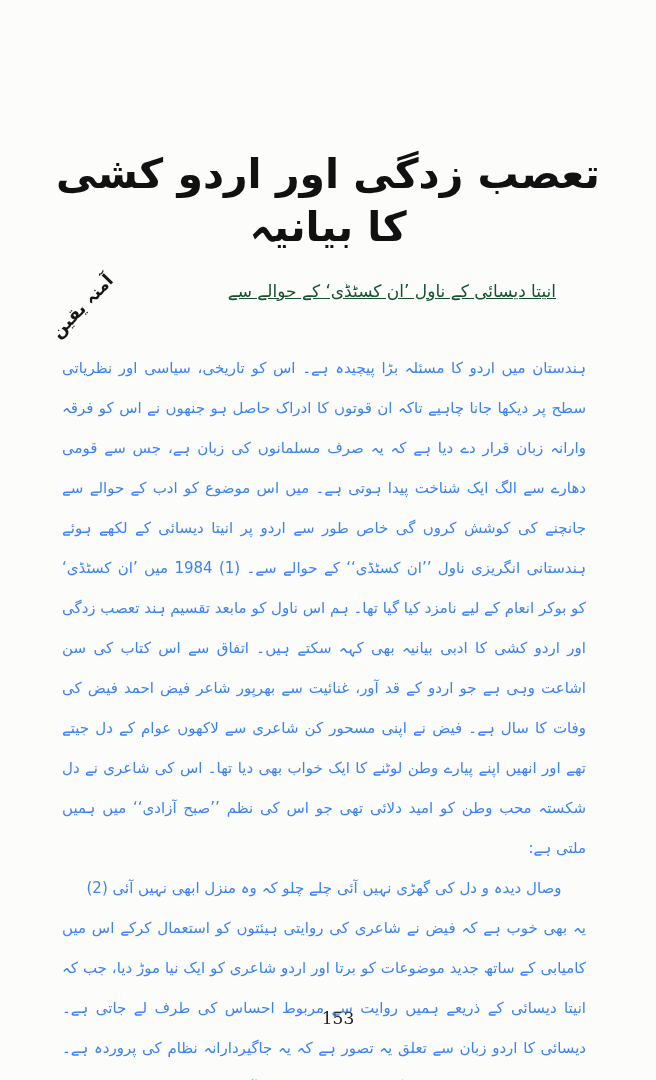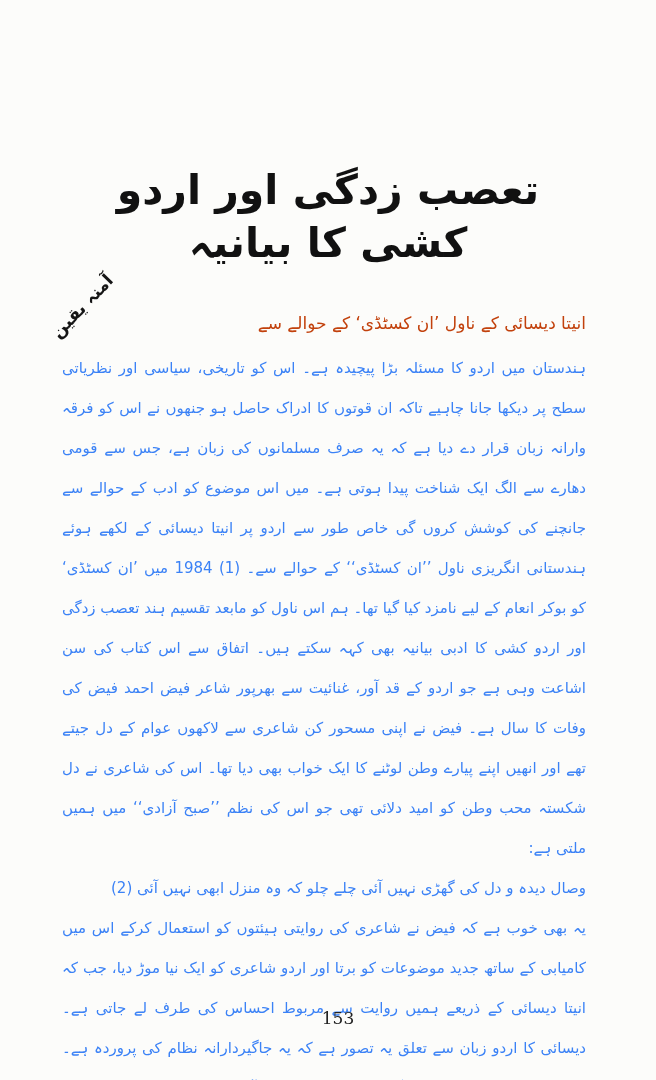--- a/index.html
+++ b/index.html
@@ -17,31 +17,32 @@
     overflow: hidden;
     color: #161616;
     font-family: "DejaVu Sans", sans-serif;
   }
   .title {
     direction: rtl;
     text-align: center;
     font-size: 41px;
     font-weight: bold;
     line-height: 1.3;
-    margin: 16px;
+    margin: 0;
     padding: 148px 50px 0 50px;
     letter-spacing: 0px;
     color: #111;
   }
   .subtitle {
     direction: rtl;
     text-align: right;
     font-size: 17px;
-    padding: 26px 70px 0 70px;
-    color: #c2410c;
+    padding: 26px 100px 0 70px;
+    color: #14532d;
+    text-decoration: underline;
   }
   .author {
     position: absolute;
     left: 42px;
     top: 296px;
     transform: rotate(-46deg);
     transform-origin: center;
     font-size: 17px;
     font-weight: bold;
     direction: rtl;
@@ -57,21 +58,21 @@
     text-align: justify;
     font-size: 15px;
     line-height: 40px;
     color: #3b82f6;
   }
   .body-text p {
     margin: 0;
   }
   .couplet {
     direction: rtl;
-    text-align: right;
+    text-align: center;
     margin: 0;
     white-space: nowrap;
     overflow: hidden;
   }
   .page-number {
     position: absolute;
     bottom: 52px;
     left: 0;
     right: 0;
     text-align: center;

